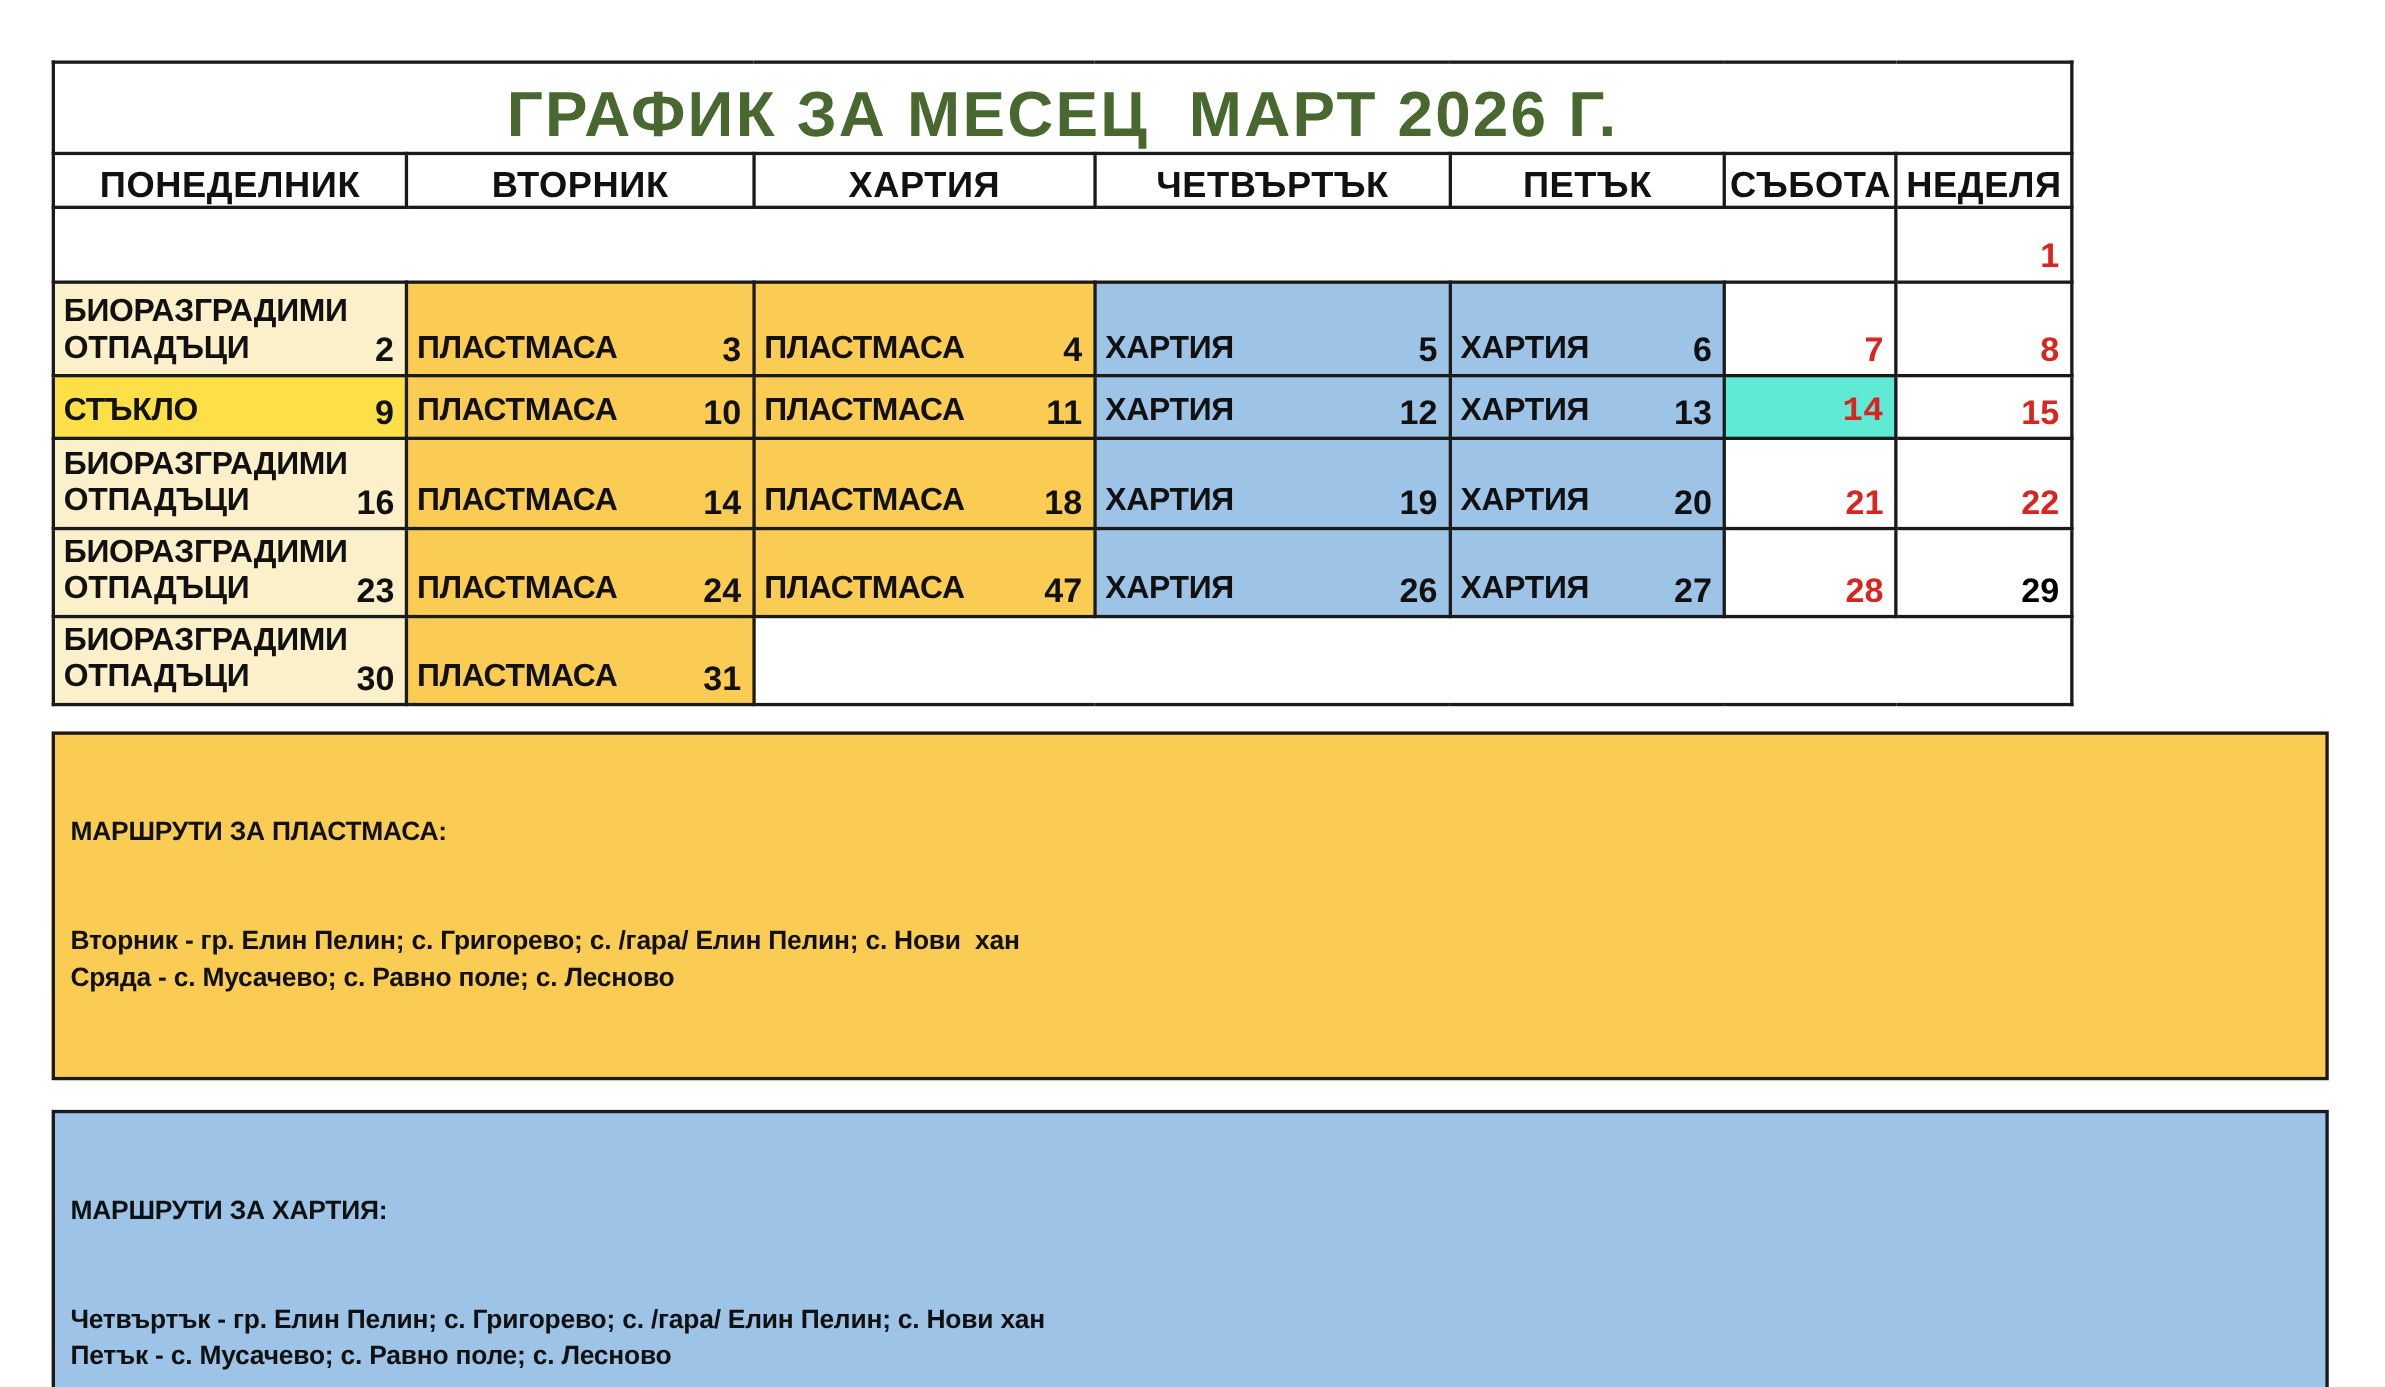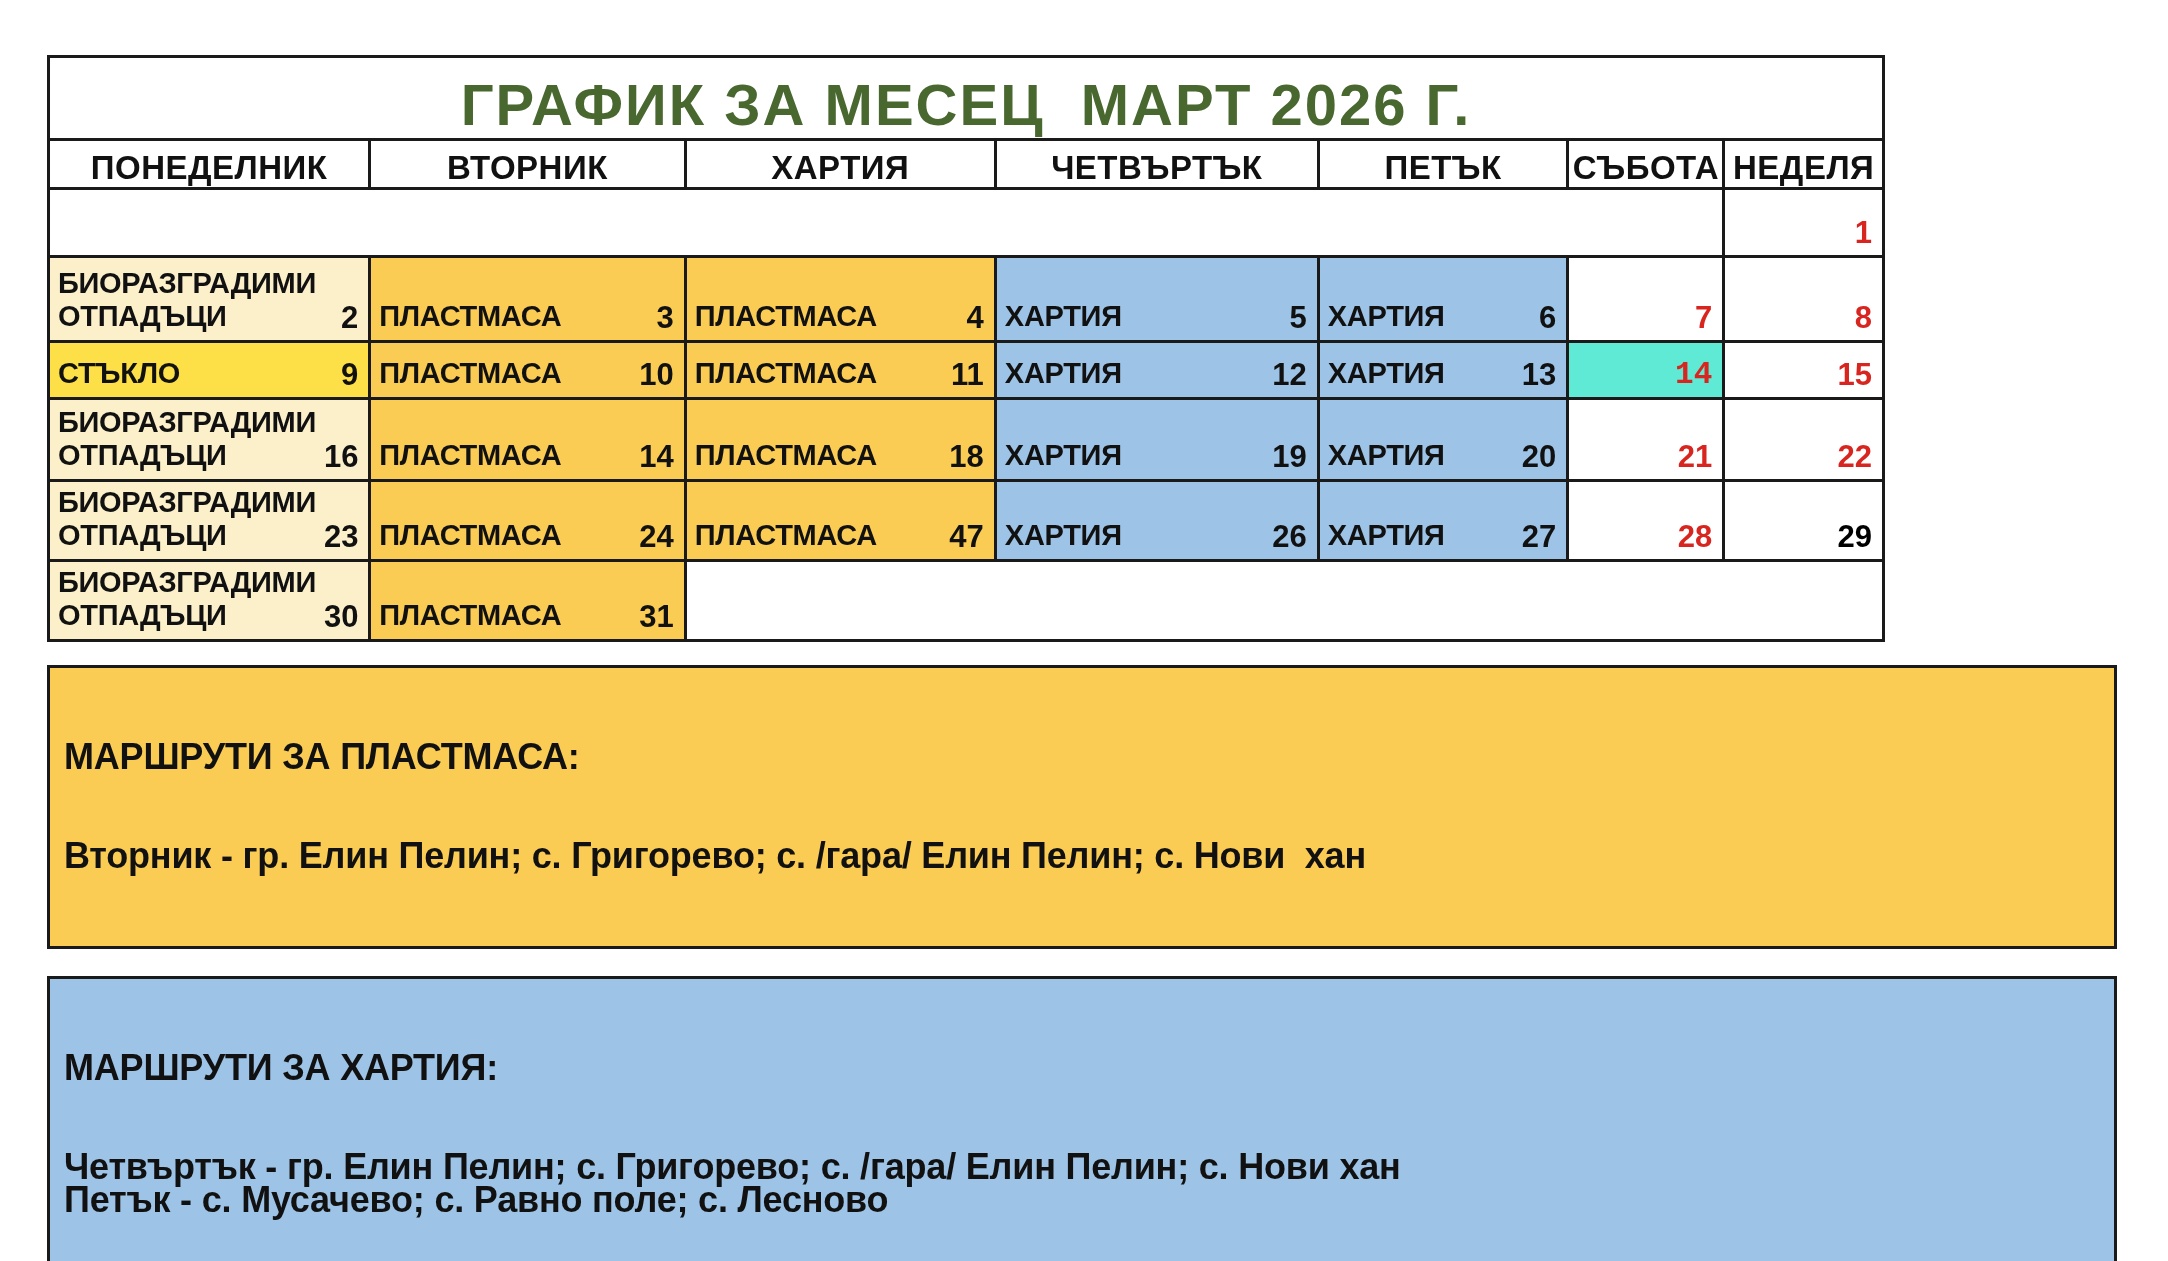--- a/index.html
+++ b/index.html
@@ -25,21 +25,21 @@
     display:flex;justify-content:space-between;align-items:flex-end;
     box-sizing:border-box;height:100%;
     padding:4px 10px 7px 8px;
   }
   .lab{font-size:29px;line-height:1.14;margin-right:8px;letter-spacing:-.3px;}
   .num{font-size:31px;line-height:1;margin-left:auto;}
 
   
   .box{
     width:2070px;box-sizing:border-box;border:3px solid #1a1a1a;
-    font-size:36px;line-height:33px;padding:6px 14px 8px;
+    font-size:24px;line-height:33px;padding:6px 14px 8px;
     white-space:pre-wrap;letter-spacing:-.2px;
   }
   .box .bxline{white-space:pre-wrap;}
   .box.yellow{margin-top:23px;}
   .box.blue{margin-top:27px;}
 </style>
 </head>
 <body>
 
 <div class="sheet">
@@ -260,21 +260,21 @@
           </td>
           <td colspan="5" style="background: rgb(255, 255, 255);">
             <div class="cw"></div>
           </td>
         </tr>
       </tbody>
     </table>
 
   <div class="box yellow" style="background: rgb(251, 204, 84);">
     <div class="bxline">МАРШРУТИ ЗА ПЛАСТМАСА:</div>
-    <div><div class="bxline">Вторник - гр. Елин Пелин; с. Григорево; с. /гара/ Елин Пелин; с. Нови  хан</div></div>
+    <div><div class="bxline">Вторник - гр. Елин Пелин; с. Григорево; с. /гара/ Елин Пелин; с. Нови  хан</div><div class="bxline">Сряда - с. Мусачево; с. Равно поле; с. Лесново</div></div>
   </div>
 
   <div class="box blue" style="background: rgb(157, 195, 230);">
     <div class="bxline">МАРШРУТИ ЗА ХАРТИЯ:</div>
     <div><div class="bxline">Четвъртък - гр. Елин Пелин; с. Григорево; с. /гара/ Елин Пелин; с. Нови хан</div><div class="bxline">Петък - с. Мусачево; с. Равно поле; с. Лесново</div></div>
   </div>
 
 </div>
 
 </body></html>

